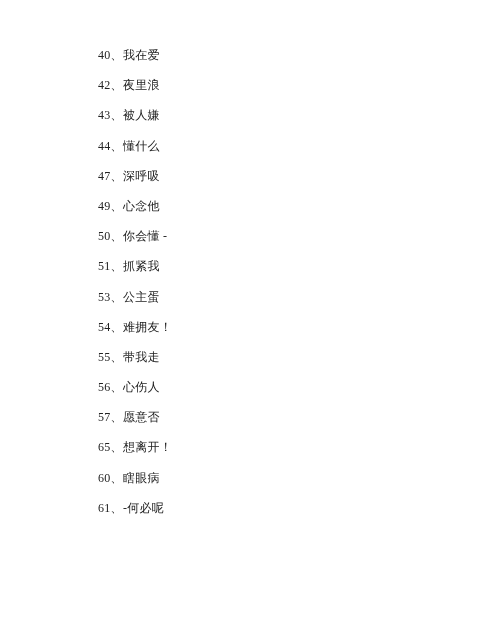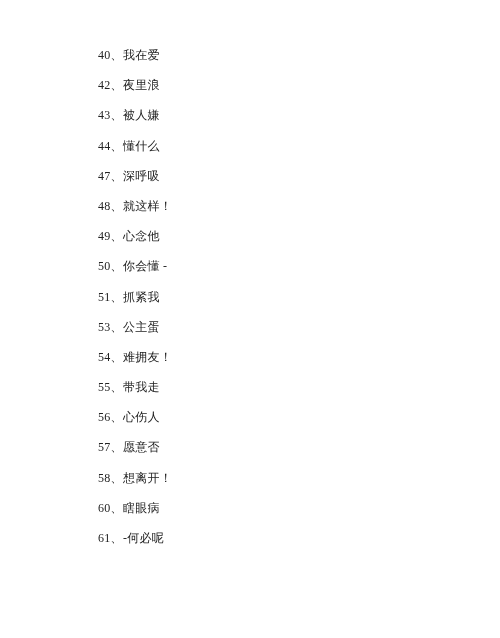--- a/index.html
+++ b/index.html
@@ -33,25 +33,24 @@
   </style>
 </head>
 <body>
 
 <div class="content">
   <div class="item"><span class="num">40</span><span class="sep">、</span><span class="txt">我在爱</span></div>
   <div class="item"><span class="num">42</span><span class="sep">、</span><span class="txt">夜里浪</span></div>
   <div class="item"><span class="num">43</span><span class="sep">、</span><span class="txt">被人嫌</span></div>
   <div class="item"><span class="num">44</span><span class="sep">、</span><span class="txt">懂什么</span></div>
   <div class="item"><span class="num">47</span><span class="sep">、</span><span class="txt">深呼吸</span></div>
-  <div class="item"><span class="num">48</span><span class="sep">、</span><span class="txt">就这样！</span></div>
   <div class="item"><span class="num">49</span><span class="sep">、</span><span class="txt">心念他</span></div>
   <div class="item"><span class="num">50</span><span class="sep">、</span><span class="txt">你会懂 -</span></div>
   <div class="item"><span class="num">51</span><span class="sep">、</span><span class="txt">抓紧我</span></div>
   <div class="item"><span class="num">53</span><span class="sep">、</span><span class="txt">公主蛋</span></div>
   <div class="item"><span class="num">54</span><span class="sep">、</span><span class="txt">难拥友！</span></div>
   <div class="item"><span class="num">55</span><span class="sep">、</span><span class="txt">带我走</span></div>
   <div class="item"><span class="num">56</span><span class="sep">、</span><span class="txt">心伤人</span></div>
   <div class="item"><span class="num">57</span><span class="sep">、</span><span class="txt">愿意否</span></div>
-  <div class="item"><span class="num">58</span><span class="sep">、</span><span class="txt">想离开！</span></div>
+  <div class="item"><span class="num">65</span><span class="sep">、</span><span class="txt">想离开！</span></div>
   <div class="item"><span class="num">60</span><span class="sep">、</span><span class="txt">瞎眼病</span></div>
   <div class="item"><span class="num">61</span><span class="sep">、</span><span class="txt">-何必呢</span></div>
 </div>
 
 </body></html>

